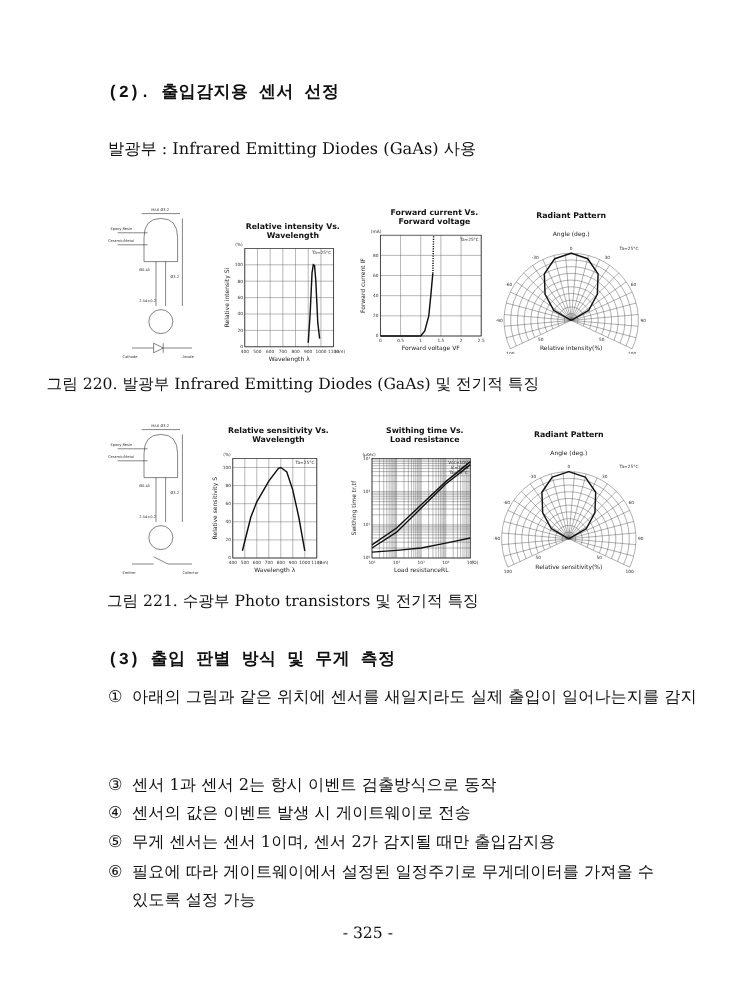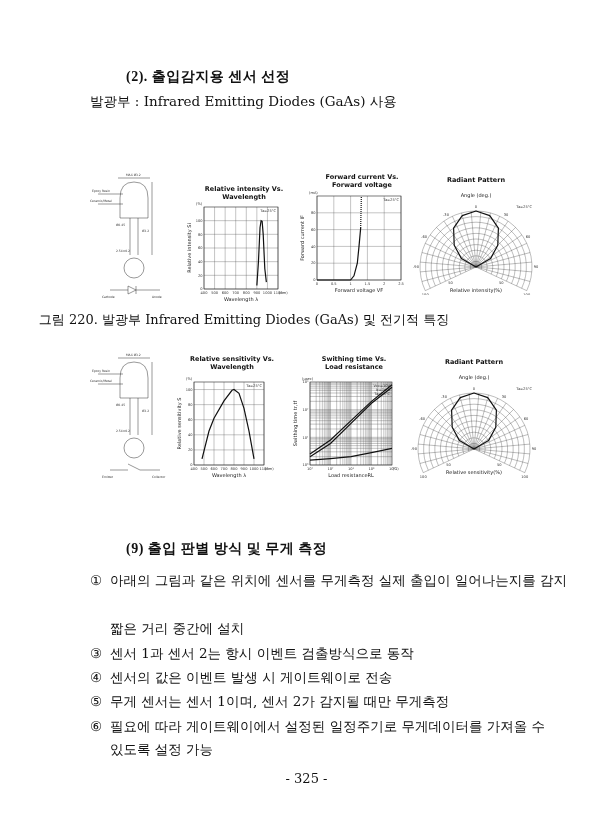--- a/index.html
+++ b/index.html
@@ -1,20 +1,20 @@
 <!DOCTYPE html>
 <html><head>
 <meta charset="utf-8">
 <style>
   html, body { margin: 0; padding: 0; background: #ffffff; }
   body { width: 613px; height: 840px; position: relative; overflow: hidden;
          font-family: "DejaVu Serif", "Liberation Serif", serif; color: #111; }
   .page { position: absolute; left: 0; top: 0; width: 613px; height: 840px; }
-  .h2 { position: absolute; left: 90px; top: 68px; font-family: Liberation Serif, serif;
-        font-weight: bold; font-size: 14px; letter-spacing: 0.5px; margin-left: 36px; }
+  .h2 { position: absolute; left: 90px; top: 68px; font-family: Liberation Mono, monospace;
+        font-weight: bold; font-size: 14px; letter-spacing: 0.5px; }
   .line { position: absolute; left: 90px; font-size: 13.5px; white-space: nowrap; }
   .caption { position: absolute; width: 488px; left: 0; text-align: center; font-size: 13px; white-space: nowrap; }
   .fig { position: absolute; }
   .fig svg { display: block; }
   .ctitle { font-family: "DejaVu Sans", sans-serif; font-weight: bold; font-size: 6.5px; fill: #111; text-anchor: middle; }
   .tick { font-family: "DejaVu Sans", sans-serif; font-size: 3.6px; fill: #333; }
   .alab { font-family: "DejaVu Sans", sans-serif; font-size: 5px; fill: #222; }
   .grid line { stroke: #555; stroke-width: 0.35; }
   .frame { fill: none; stroke: #222; stroke-width: 0.6; }
   .curve { fill: none; stroke: #111; stroke-width: 1.2; }
@@ -24,21 +24,21 @@
   .pagenum { position: absolute; width: 613px; left: 0; top: 771px; text-align: center; font-size: 13px; }
   .draw line, .draw path, .draw circle, .draw rect { stroke: #333; stroke-width: 0.5; fill: none; }
   .tiny { font-family: "DejaVu Sans", sans-serif; font-size: 3px; fill: #333; }
 </style>
 </head>
 <body>
 
 <div class="page">
 
   <div class="h2">(2). 출입감지용 센서 선정</div>
-  <div class="line" style="top:93px">발광부 : Infrared Emitting Diodes (GaAs) 사용</div>
+  <div class="line" style="top:115px">발광부 : Infrared Emitting Diodes (GaAs) 사용</div>
 
   <div class="fig" style="left:90px; top:170px;">
     <svg width="100" height="130" viewBox="0 0 100 130" class="draw">
       <path d="M30 28 Q30 12 44 12 Q58 12 58 28 L58 48 L30 48 Z"></path>
       <line x1="28" y1="8" x2="60" y2="8"></line>
       <line x1="40" y1="48" x2="40" y2="85"></line>
         <line x1="48" y1="48" x2="48" y2="85"></line>
       <line x1="62" y1="12" x2="62" y2="85"></line>
       <line x1="8" y1="24" x2="33" y2="24"></line>
         <line x1="8" y1="34" x2="33" y2="34"></line>
@@ -399,25 +399,25 @@
         <text x="126" y="98" class="tick" text-anchor="middle">90</text>
         <text x="40.623381962973795" y="113.83331132873958" class="tick" text-anchor="middle">50</text>
         <text x="91.37661803702619" y="113.83331132873958" class="tick" text-anchor="middle">50</text>
         <text x="15.246763925947597" y="125.66662265747917" class="tick" text-anchor="middle">100</text>
         <text x="116.7532360740524" y="125.66662265747917" class="tick" text-anchor="middle">100</text>
         <text x="66" y="122" class="alab" text-anchor="middle">Relative sensitivity(%)</text>
         <polyline points="66,97 51.45077321642143,88.6 44.22111113945434,75.22111113945434 43.60000000000001,58.20206191045715 52.23082680054589,45.612746041421566 66,41 79.7691731994541,45.612746041421566 88.4,58.202061910457154 87.77888886054566,75.22111113945434 80.54922678357858,88.6 66,97" class="curve" stroke-linejoin="round"></polyline>
       </svg>
     </div>
 
-
-  <div class="h2" style="top:540px">(9) 출입 판별 방식 및 무게 측정</div>
-
-  <div class="list" style="top:572px"><span class="num">①</span><span>아래의 그림과 같은 위치에 센서를 무게측정 실제 출입이 일어나는지를 감지</span></div>
-  <div class="list indent" style="top:620px">짧은 거리 중간에 설치</div>
+  <div class="caption" style="top:492px">그림 221. 수광부 Photo transistors 및 전기적 특징</div>
+
+  <div class="h2" style="top:540px">(3) 출입 판별 방식 및 무게 측정</div>
+
+  <div class="list" style="top:572px"><span class="num">①</span><span>아래의 그림과 같은 위치에 센서를 새일지라도 실제 출입이 일어나는지를 감지</span></div>
   <div class="list" style="top:645px"><span class="num">③</span><span>센서 1과 센서 2는 항시 이벤트 검출방식으로 동작</span></div>
   <div class="list" style="top:669px"><span class="num">④</span><span>센서의 값은 이벤트 발생 시 게이트웨이로 전송</span></div>
-  <div class="list" style="top:693px"><span class="num">⑤</span><span>무게 센서는 센서 1이며, 센서 2가 감지될 때만 무게측정</span></div>
+  <div class="list" style="top:693px"><span class="num">⑤</span><span>무게 센서는 센서 1이며, 센서 2가 감지될 때만 출입감지용</span></div>
   <div class="list" style="top:718px"><span class="num">⑥</span><span>필요에 따라 게이트웨이에서 설정된 일정주기로 무게데이터를 가져올 수</span></div>
   <div class="list indent" style="top:741px">있도록 설정 가능</div>
 
   <div class="pagenum">- 325 -</div>
 </div>
 
 </body></html>

